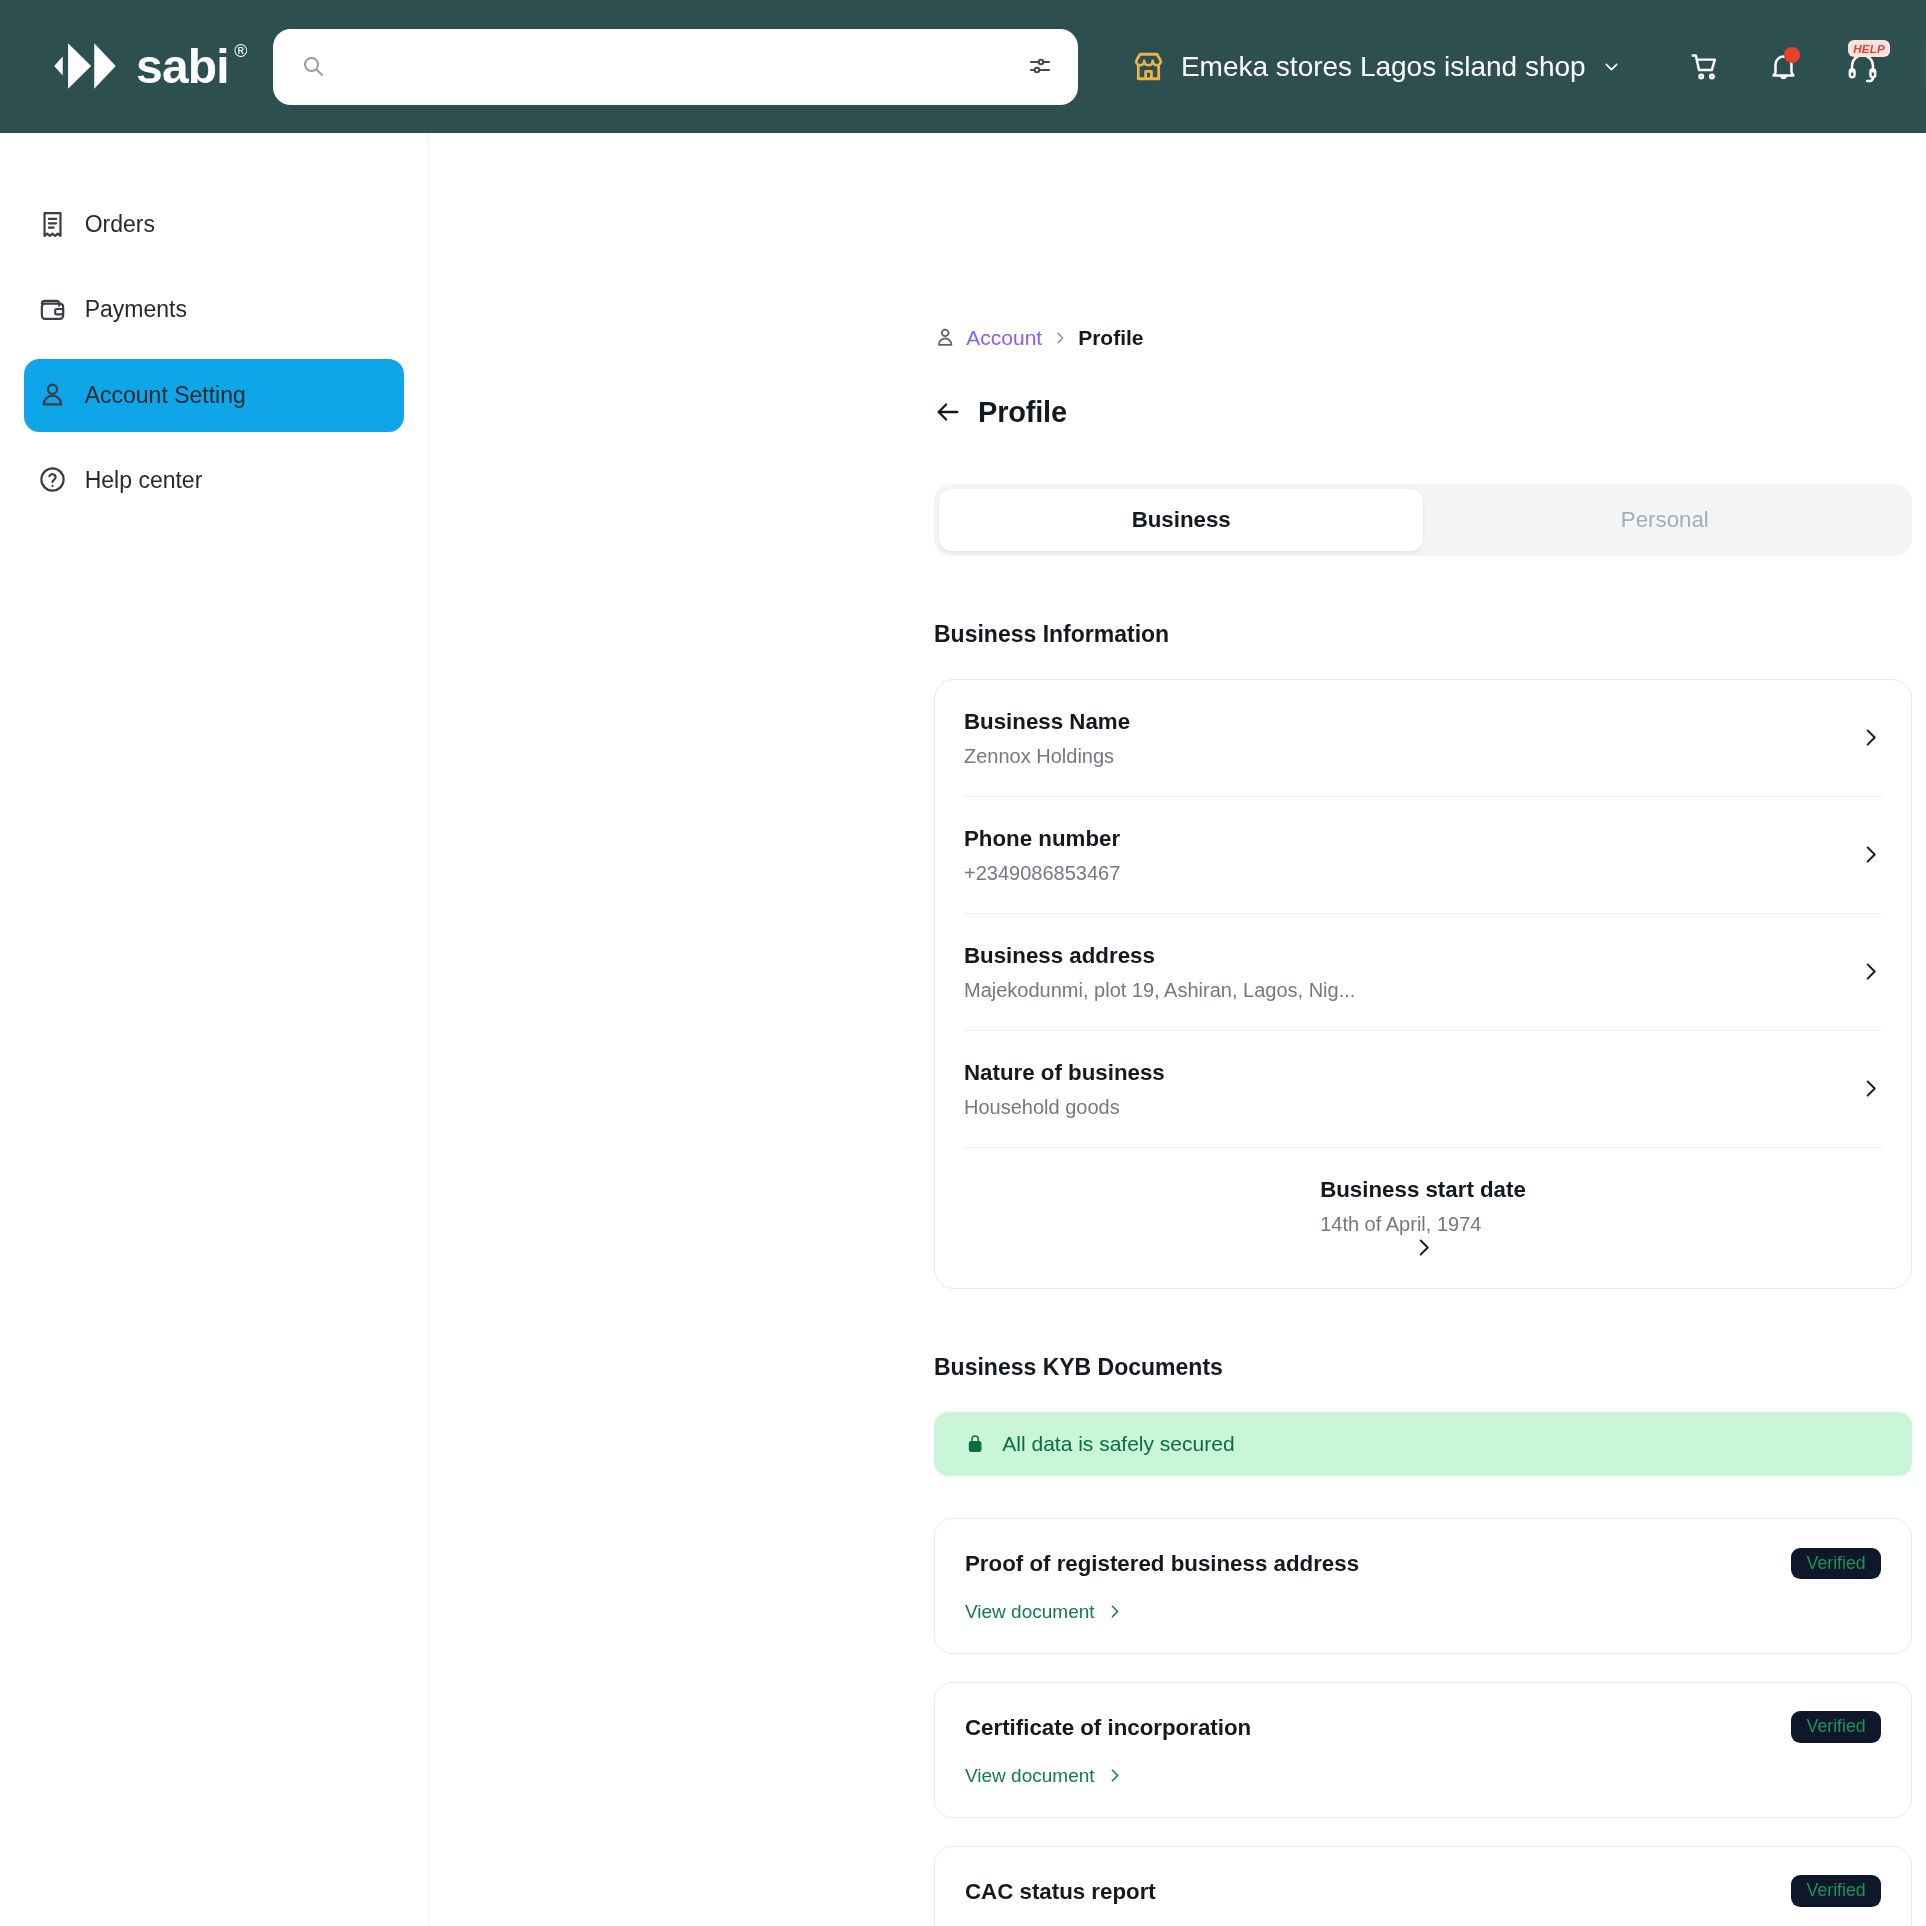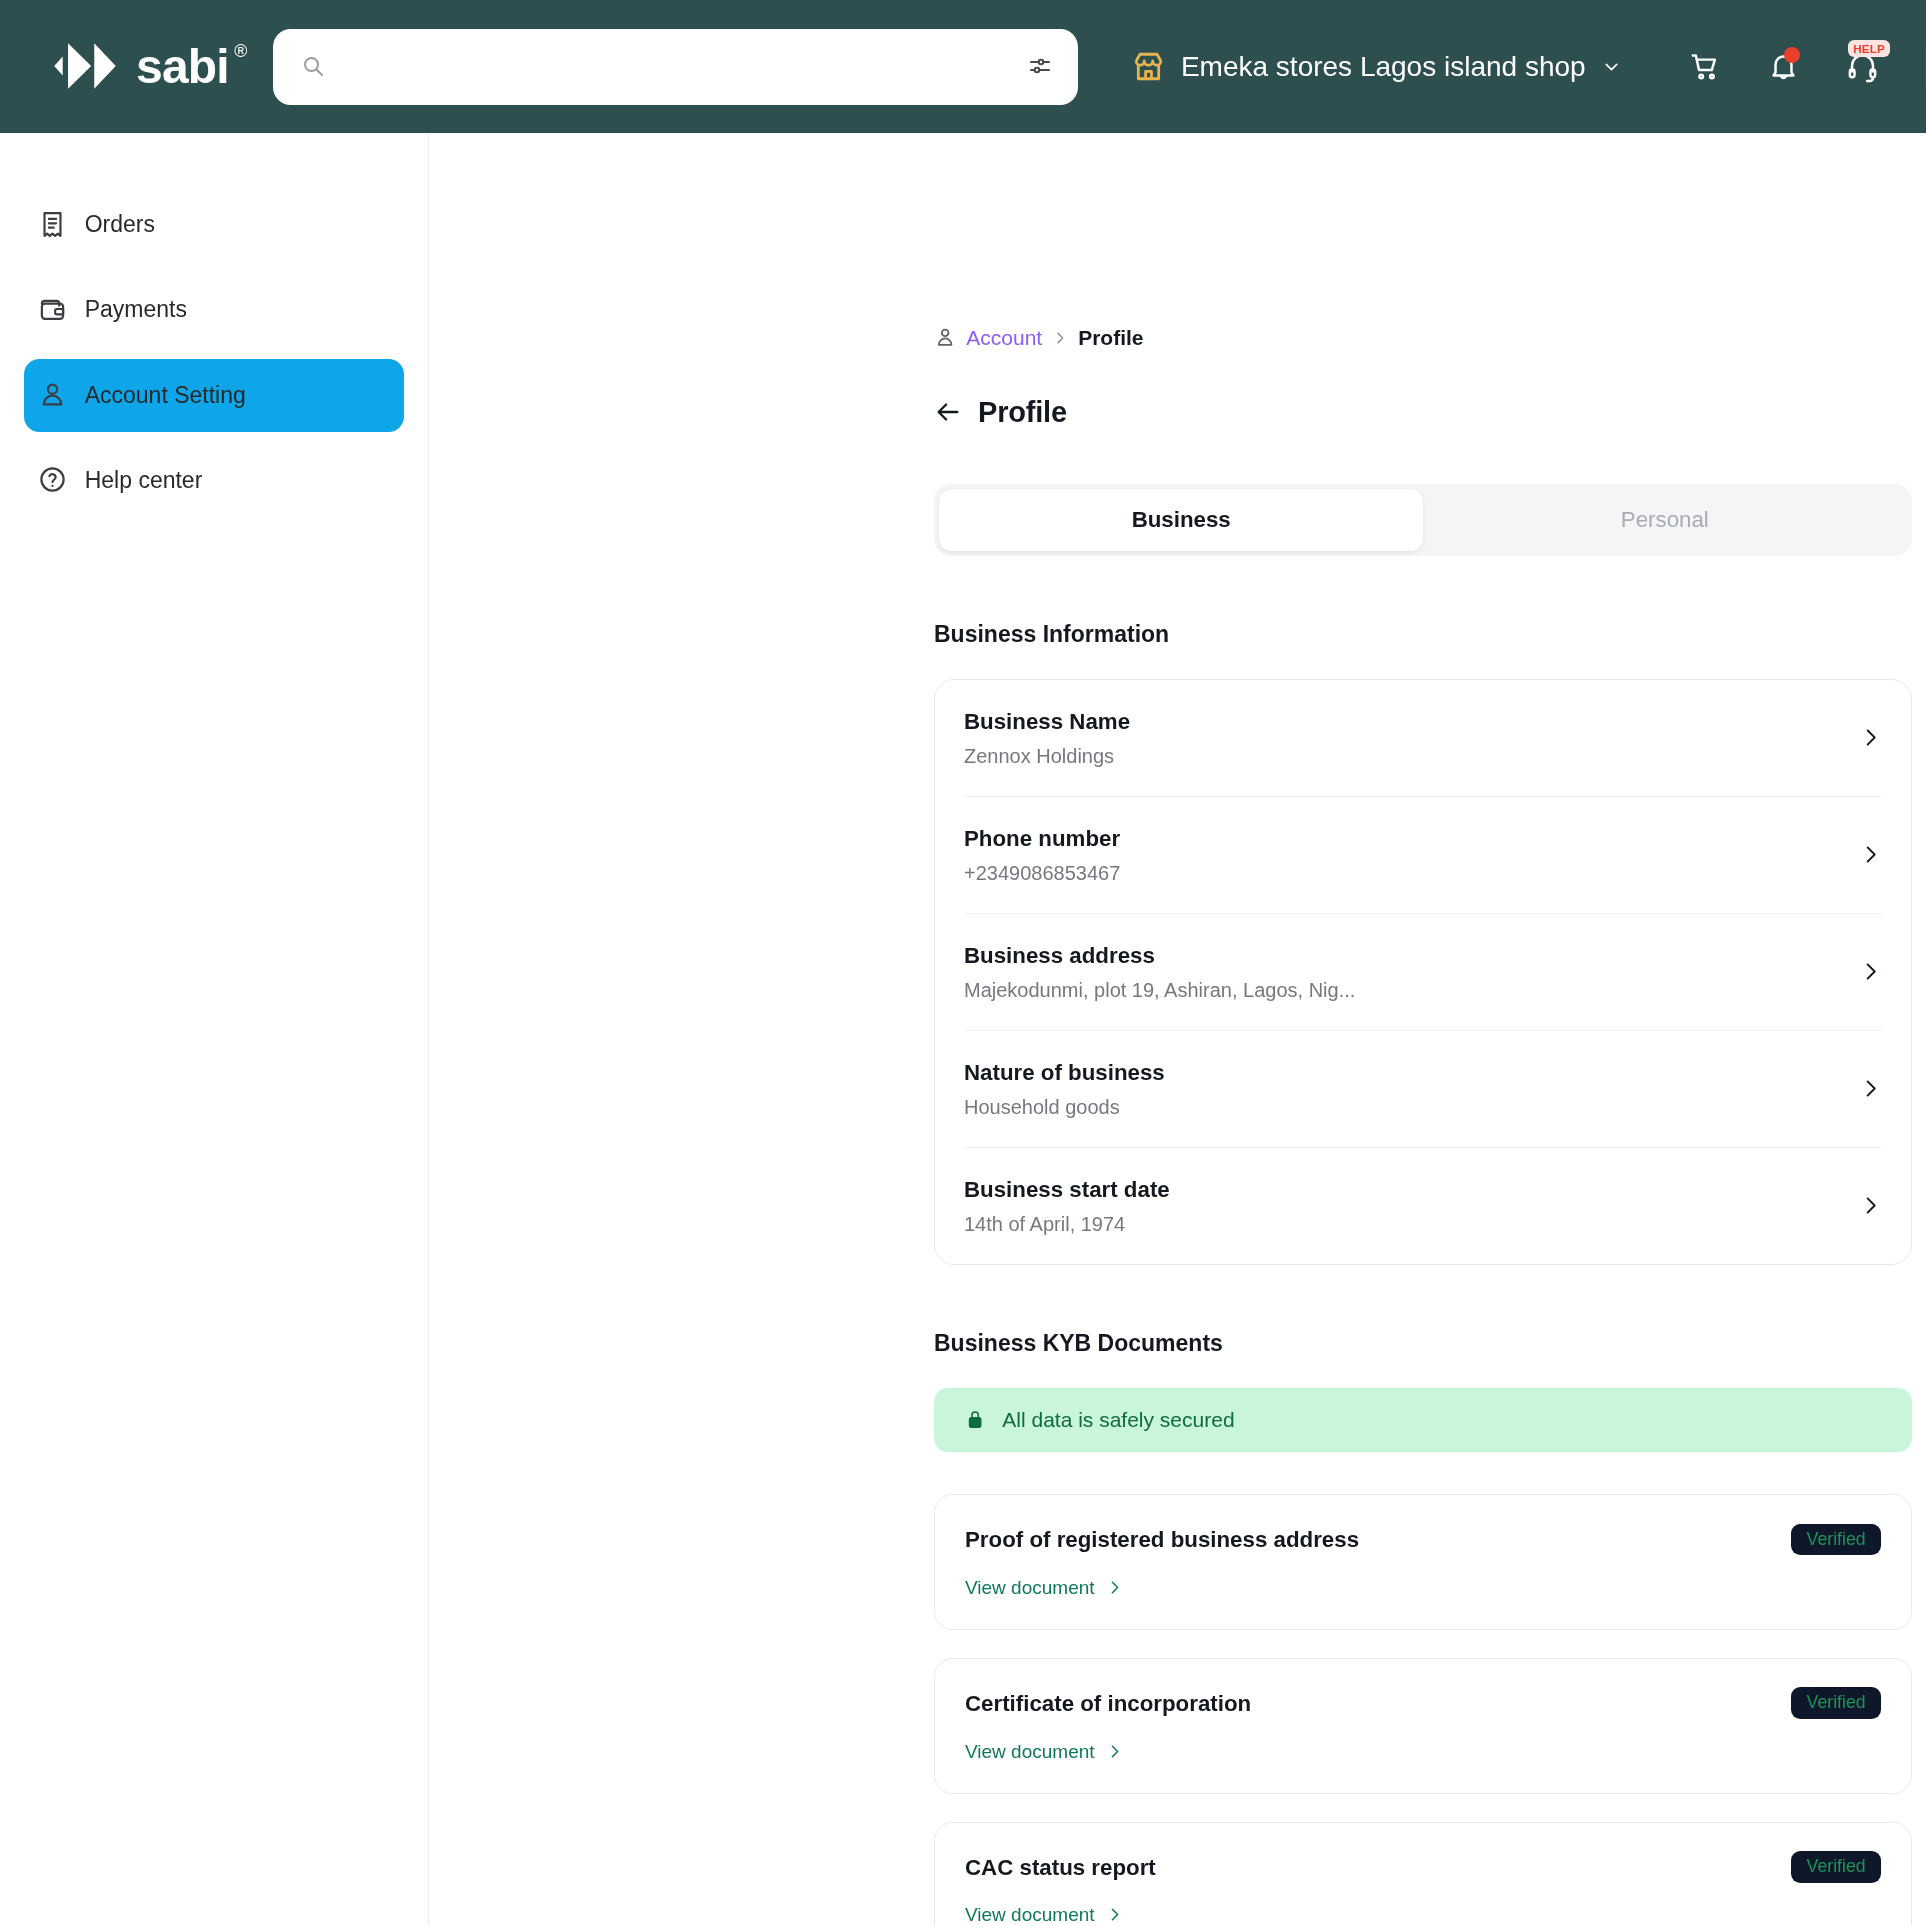--- a/index.html
+++ b/index.html
@@ -112,20 +112,21 @@
     top: 13px;
     right: 11.6px;
     background: #FDE3DF;
     color: #E8402A;
     font-size: 11.6px;
     font-weight: 700;
     padding: 2.7px 5.4px;
     border-radius: 6.2px;
     line-height: 1;
     letter-spacing: 0.2px;
+    font-style: italic;
   }
 
   .account-btn {
     display: flex;
     align-items: center;
     gap: 16px;
     background: #3B5C5B;
     border-radius: 20px;
     padding: 18.5px 25.4px 18.5px 21.6px;
     margin-left: 23px;
@@ -247,21 +248,21 @@
     margin-bottom: 65px;
     width: 978px;
   }
   .info-row {
     display: flex;
     align-items: center;
     justify-content: space-between;
     padding: 28.5px 0;
     border-bottom: 1.5px solid #EEF1F4;
   }
-  .info-row:last-child { border-bottom: none; }
+  .info-row:last-child { border-bottom: none; flex-direction: column; }
   .info-label {
     font-size: 22.3px;
     font-weight: 700;
     color: #14181F;
     margin-bottom: 10px;
   }
   .info-value {
     font-size: 20px;
     color: #74797F;
     font-weight: 400;

